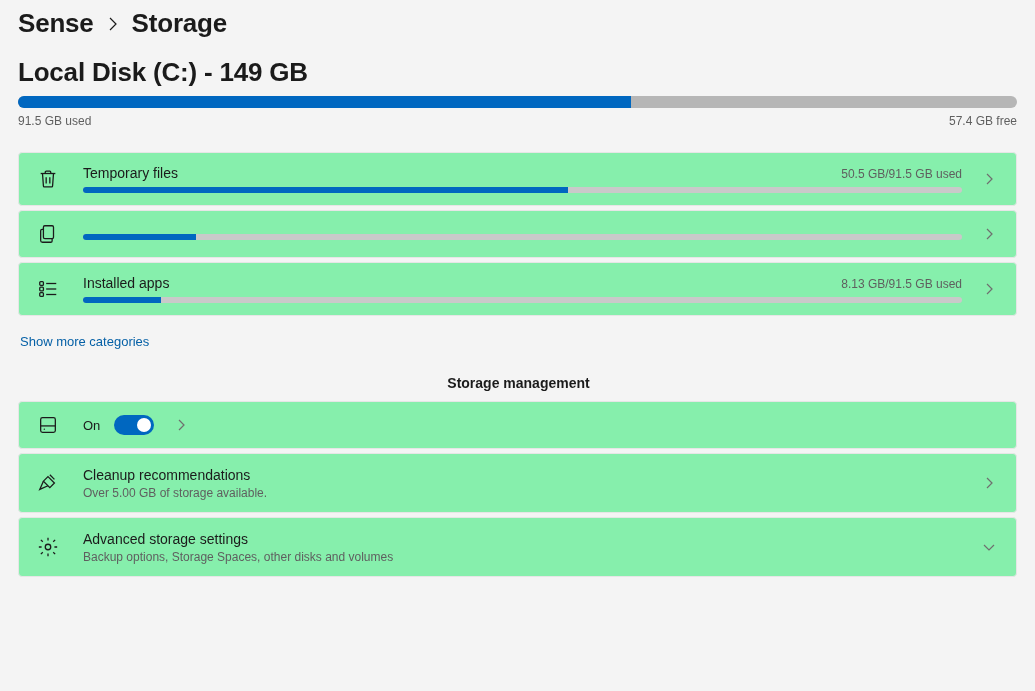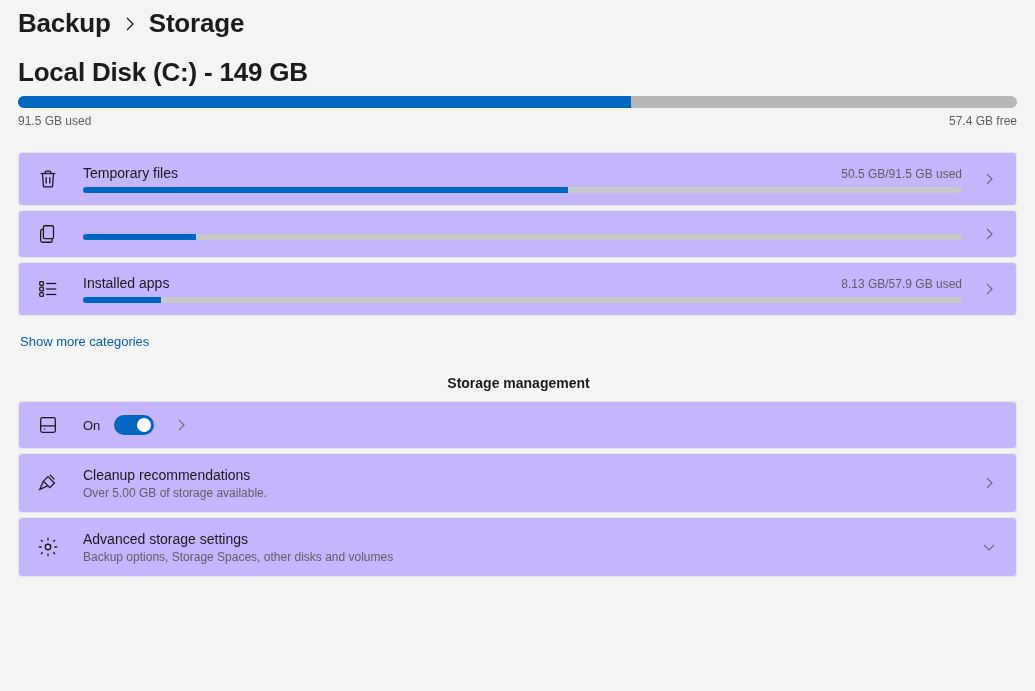--- a/index.html
+++ b/index.html
@@ -42,21 +42,21 @@
   }
   .overall-labels {
     display: flex;
     justify-content: space-between;
     font-size: 12px;
     color: #5f5f5f;
     margin-bottom: 24px;
   }
 
   .card {
-    background: #c4b5fd;
+    background: #86efac;
     border: 1px solid #e6e6e6;
     border-radius: 4px;
     margin-bottom: 4px;
     display: flex;
     align-items: center;
     padding: 12px 16px 12px 10px;
     gap: 16px;
     cursor: default;
   }
   .card.clickable { cursor: pointer; }
@@ -153,21 +153,21 @@
 
   svg { display:block; }
 </style>
 </head>
 <body>
 
 
 
 
 <div class="breadcrumb">
-  <span class="bc-parent">Backup</span>
+  <span class="bc-parent">Sense</span>
   <span class="bc-sep">
     <svg width="10" height="14" viewBox="0 0 10 14">
         <path d="M2 1 L8 7 L2 13" fill="none" stroke="#1b1b1b" stroke-width="1.2"></path>
       </svg>
   </span>
   <span class="bc-current">Storage</span>
 </div>
 
 
 <div class="disk-title">Local Disk (C:) - 149 GB</div>
@@ -231,21 +231,21 @@
         <path d="M10 6h11"></path>
       <rect x="3" y="10" width="4" height="4" rx="1"></rect>
         <path d="M10 12h11"></path>
       <rect x="3" y="16" width="4" height="4" rx="1"></rect>
         <path d="M10 18h11"></path>
     </svg>
   </div>
   <div class="body">
     <div class="title-row">
       <span class="title">Installed apps</span>
-      <span class="usage-label">8.13 GB/57.9 GB used</span>
+      <span class="usage-label">8.13 GB/91.5 GB used</span>
     </div>
     <div class="mini-bar">
         <div class="mini-fill" style="width:8.9%"></div>
       </div>
   </div>
   <div class="chev">
     <svg width="10" height="12" viewBox="0 0 10 12">
         <path d="M3 1 L8 6 L3 11" fill="none" stroke="#6f6f6f" stroke-width="1.2"></path>
       </svg>
   </div>

